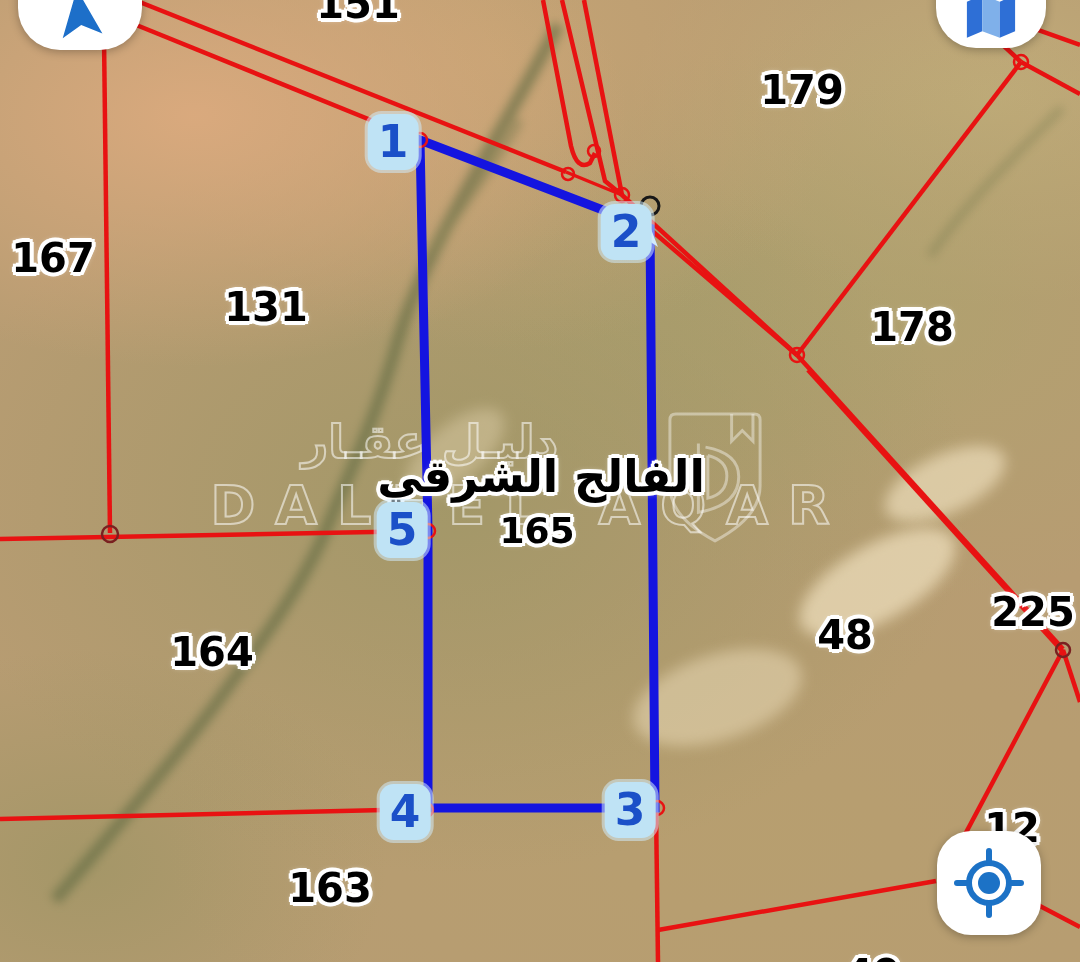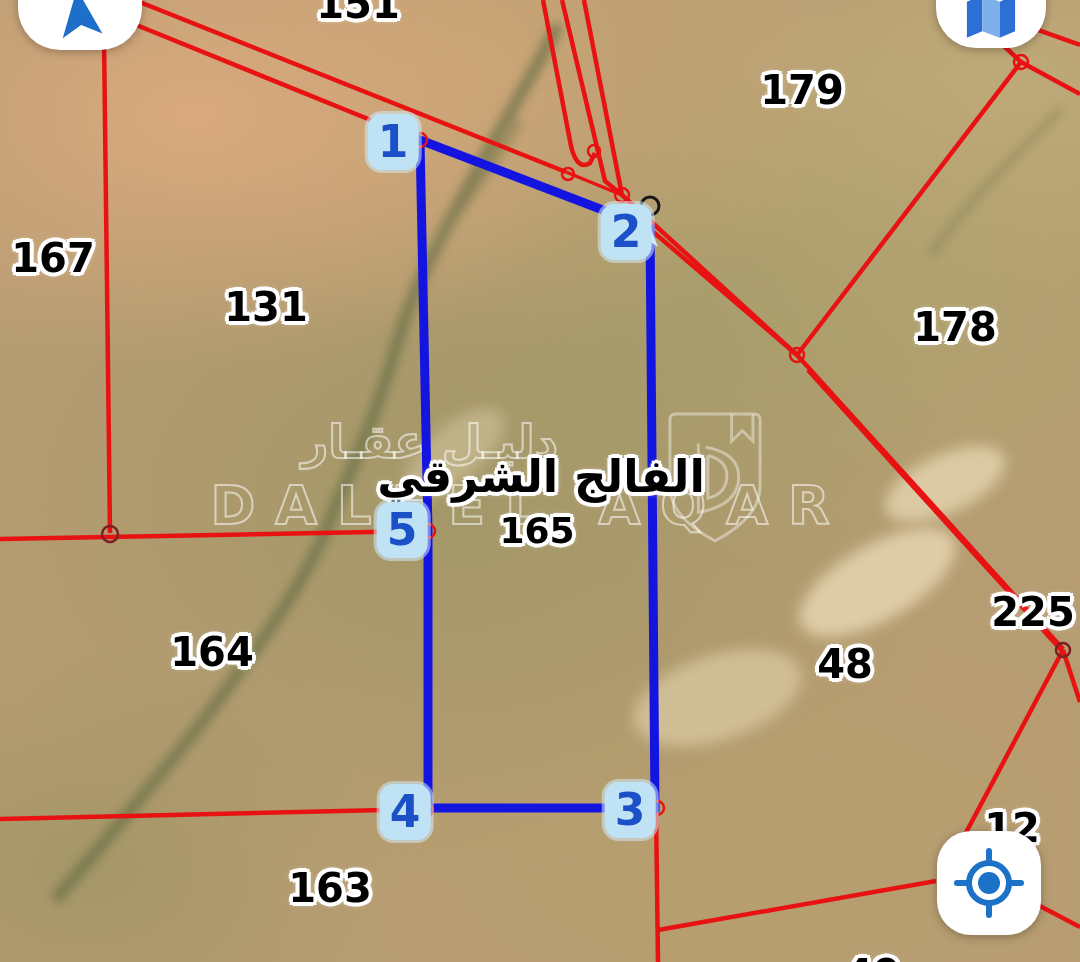--- a/index.html
+++ b/index.html
@@ -148,25 +148,25 @@
     <circle class="rr" cx="426" cy="810" r="7"></circle>
     <circle class="rr-dark" cx="110" cy="534" r="8"></circle>
     <circle class="rr-dark" cx="1063" cy="650" r="7"></circle>
     <circle class="blk" cx="650" cy="206" r="9"></circle>
   </svg>
 
   <div class="plabel" style="left:358px;top:4px">151</div>
   <div class="plabel" style="left:53px;top:258px">167</div>
   <div class="plabel" style="left:266px;top:307px">131</div>
   <div class="plabel" style="left:802px;top:90px">179</div>
-  <div class="plabel" style="left:955px;top:327px">178</div>
+  <div class="plabel" style="left:912px;top:327px">178</div>
   <div class="plabel" style="left:1033px;top:612px">225</div>
   <div class="plabel" style="left:212px;top:652px">164</div>
   <div class="plabel" style="left:330px;top:888px">163</div>
-  <div class="plabel" style="left:845px;top:664px">48</div>
+  <div class="plabel" style="left:845px;top:635px">48</div>
   <div class="plabel" style="left:1012px;top:828px">12</div>
   <div class="plabel" style="left:873px;top:974px">49</div>
 
   <div class="plabel place-ar" style="left:541px;top:476px">الفالج الشرقي</div>
   <div class="plabel place-num" style="left:537px;top:531px">165</div>
 
   <div class="vbadge" style="left:393px;top:142px">1</div>
   <div class="vbadge" style="left:626px;top:232px">2</div>
   <div class="vbadge" style="left:630px;top:810px">3</div>
   <div class="vbadge" style="left:405px;top:812px">4</div>

